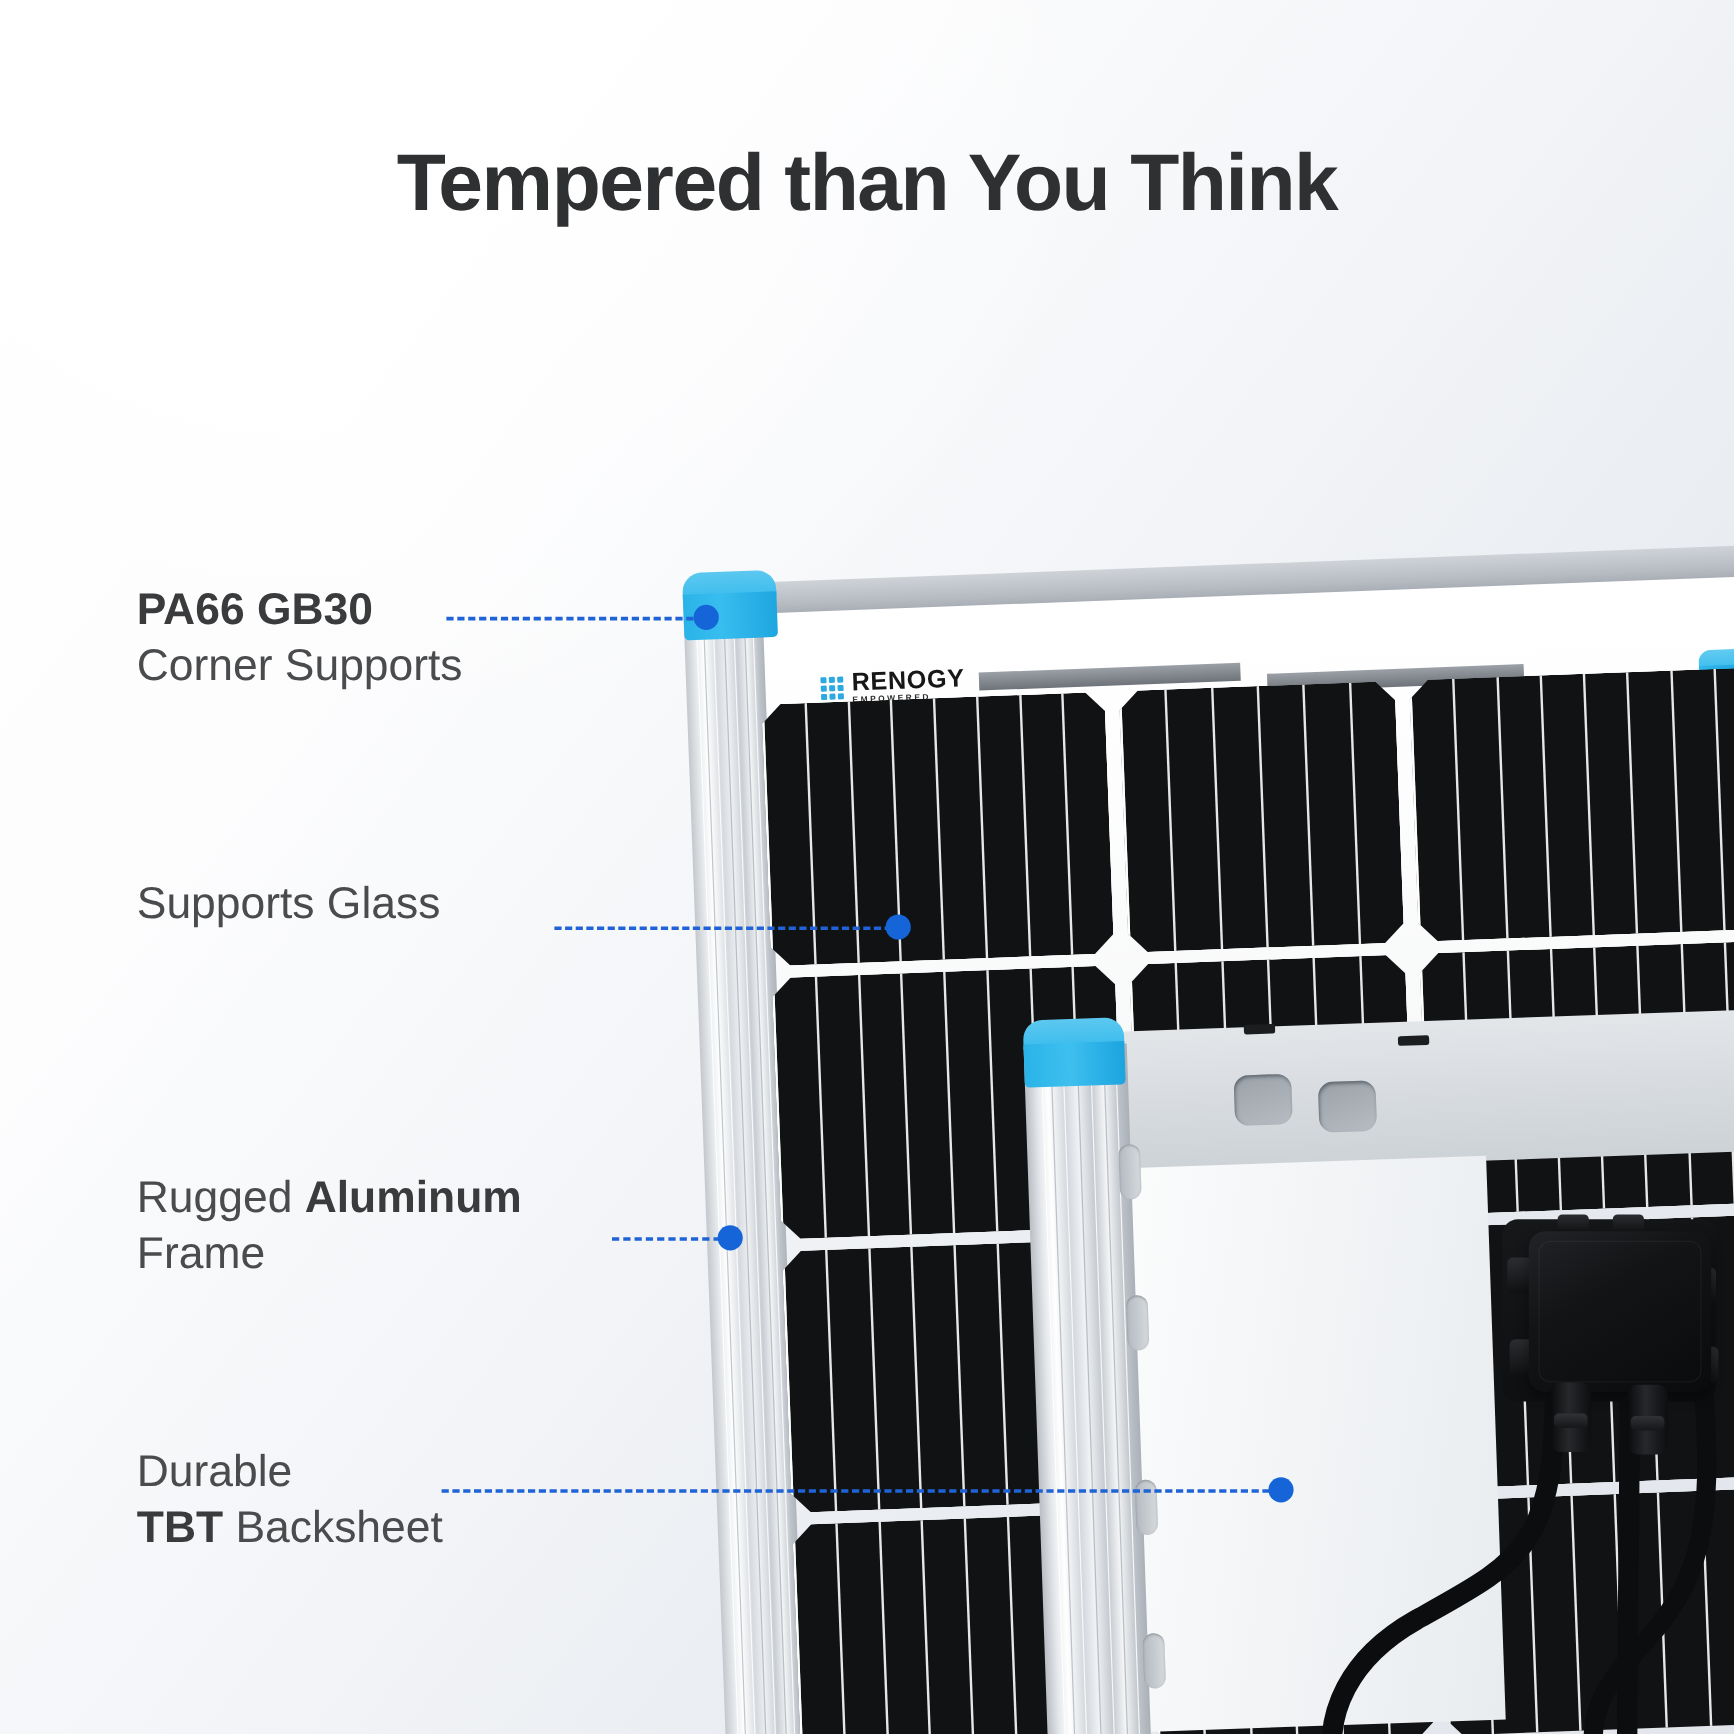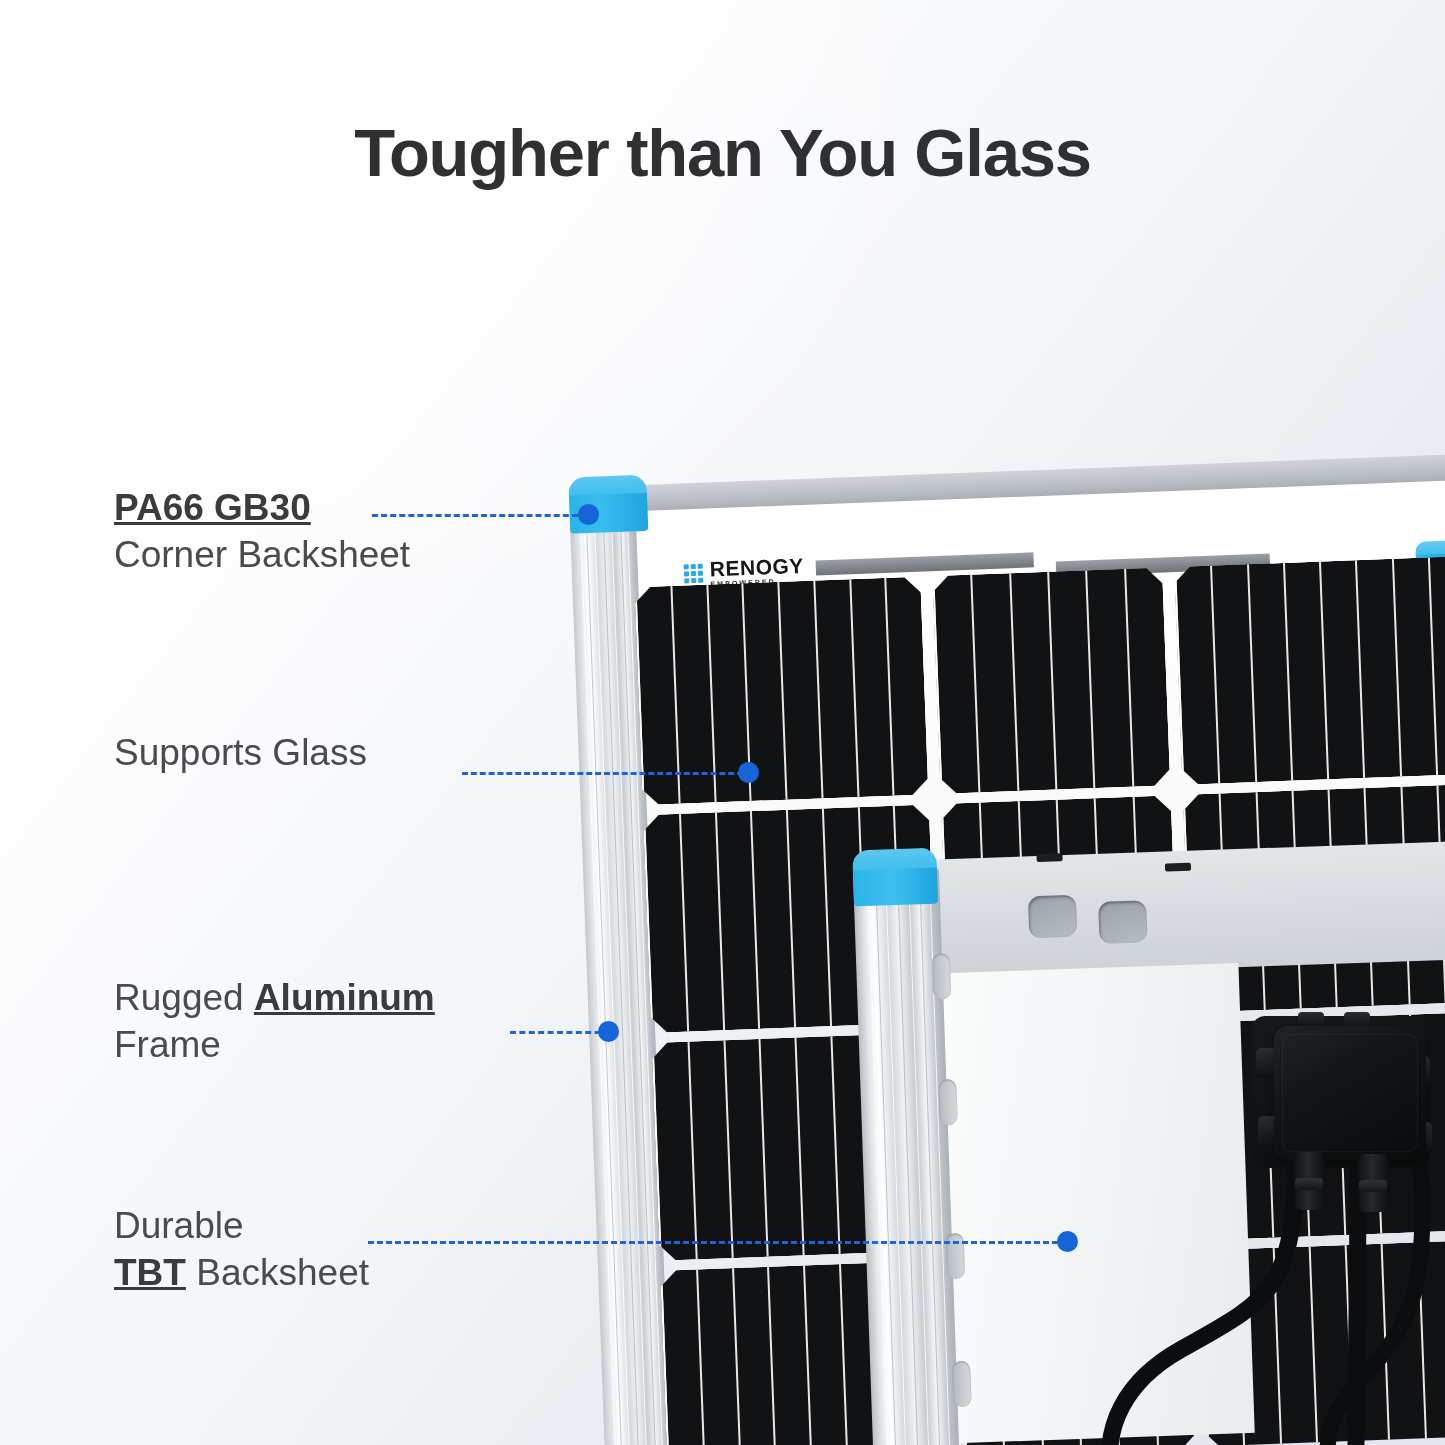--- a/index.html
+++ b/index.html
@@ -25,21 +25,21 @@
   }
   .subline{
     margin:0 auto;padding-top:28px;width:1000px;
     font-size:40px;font-weight:400;letter-spacing:-0.2px;
     color:#4c4d4f;line-height:1.38;
   }
 
   
   .callout{position:absolute;color:#4a4b4d;line-height:1.26;}
   .callout .l1,.callout .l2{display:block;white-space:nowrap;font-size:37px;font-weight:400;}
-  .callout b{font-weight:700;color:#3a3b3d;text-decoration:underline;}
+  .callout b{font-weight:700;color:#3a3b3d;}
 
   #co-corner{left:114px;top:485px;}
   #co-glass {left:114px;top:730px;}
   #co-frame {left:114px;top:975px;}
   #co-back  {left:114px;top:1203px;}
 
   
   .leader{position:absolute;height:0;border-top:3px dashed #1f63d6;}
   .dot{position:absolute;width:21px;height:21px;border-radius:50%;background:#1565d8;}
 
@@ -199,21 +199,21 @@
     background:linear-gradient(180deg,#303236,#151618);
   }
   .cableSvg{position:absolute;left:0;top:0;overflow:visible;}
 </style>
 </head>
 <body>
 
 <div id="stage">
 
   <div class="head">
-    <h1 class="headline">Tougher than You Glass</h1>
+    <h1 class="headline">Tempered than You Think</h1>
   </div>
 
   <div class="art">
 
     <div id="frontPanel">
 
       <div class="fp-topedge"></div>
       <div class="fp-face"></div>
 
       <div class="fp-leftrail">
@@ -426,21 +426,21 @@
       <div class="jb-clip" style="left:152px;top:44px;"></div>
       <div class="jb-clip" style="left:154px;top:110px;"></div>
       <div class="jb-lid"></div>
       <div class="jb-gland" style="left:40px;top:140px;"></div>
       <div class="jb-gland" style="left:104px;top:142px;"></div>
     </div>
   </div>
 
   <div class="callout" id="co-corner">
     <span class="l1"><b>PA66 GB30</b></span>
-    <span class="l2">Corner Backsheet</span>
+    <span class="l2">Corner Supports</span>
   </div>
 
   <div class="callout" id="co-glass">
     <span class="l2">Supports Glass</span>
   </div>
 
   <div class="callout" id="co-back">
     <span class="l1">Durable</span>
     <span class="l2"><b>TBT</b><span> Backsheet</span></span>
   </div>

